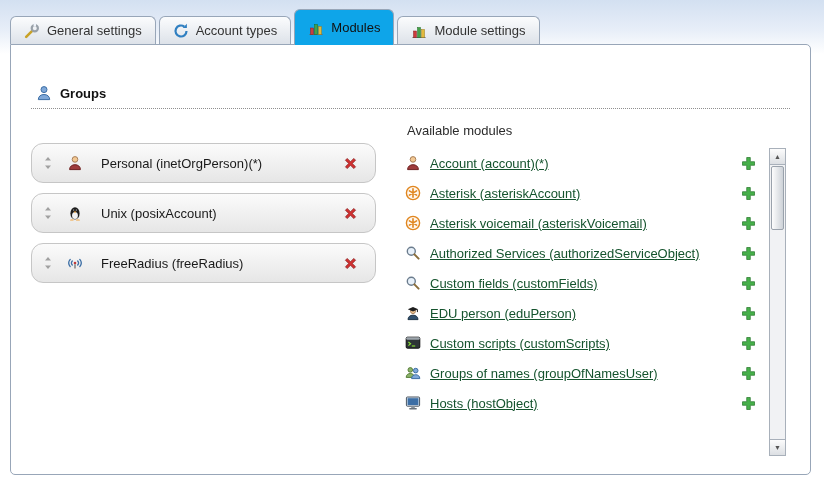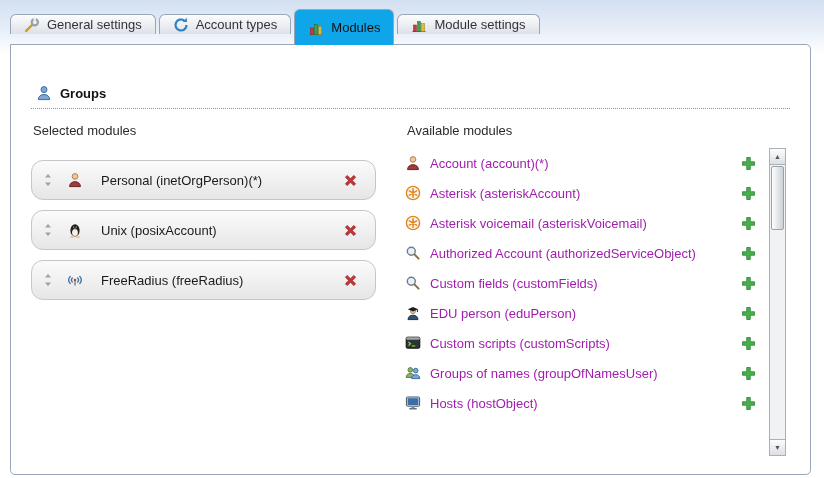--- a/index.html
+++ b/index.html
@@ -27,22 +27,22 @@
   .tabs {
     position: absolute;
     left: 10px;
     top: 9px;
     display: flex;
     align-items: flex-end;
     gap: 3px;
     z-index: 2;
   }
   .tab {
-    height: 20px;
-    margin-bottom: 11px;
+    height: 28px;
+    margin-bottom: 1px;
     padding: 0 13px;
     display: flex;
     align-items: center;
     gap: 7px;
     background: linear-gradient(180deg, #fbfcfd, #dde2e9);
     border: 1px solid #98a6b8;
     border-bottom: none;
     border-radius: 6px 6px 0 0;
     color: #333;
     cursor: pointer;
@@ -114,21 +114,21 @@
   
   .avail-wrap { display: flex; gap: 13px; margin-top: 10px; }
   .avail-list { flex: 1; }
   .av-row {
     height: 30px;
     display: flex;
     align-items: center;
     gap: 9px;
   }
   .av-row .mod-icon { display:inline-flex; }
-  .av-row .mod-label { flex: 1; color: #a21caf; }
+  .av-row .mod-label { flex: 1; color: #14532d; text-decoration: underline; }
   
   .scrollbar {
     width: 17px;
     height: 308px;
     border: 1px solid #a8b0ba;
     background: #f1f2f4;
     display: flex;
     flex-direction: column;
   }
   .sb-btn {
@@ -211,21 +211,20 @@
           <circle cx="8" cy="4.6" r="3" fill="#7fa8d9" stroke="#3c6ea5"></circle>
           <path d="M2.3 14.6c0-3.2 2.5-5.1 5.7-5.1s5.7 1.9 5.7 5.1z" fill="#7fa8d9" stroke="#3c6ea5"></path>
         </svg>
       </span>
       <span>Groups</span>
     </div>
 
     <div class="columns">
 
       <div class="col-left">
-        <div class="col-heading">Selected modules</div>
         <div class="sel-list">
 
           <div class="sel-item">
             <span class="drag">
               <svg width="12" height="14" viewBox="0 0 12 14">
                 <path d="M6 1l3 3.4H3z" fill="#a0a0a0"></path>
                 <path d="M6 13L3 9.6h6z" fill="#a0a0a0"></path>
               </svg>
             </span>
             <span class="mod-icon">
@@ -359,21 +358,21 @@
               </button>
             </div>
 
             <div class="av-row">
               <span class="mod-icon">
                 <svg width="16" height="16" viewBox="0 0 16 16">
                   <circle cx="6.3" cy="6.3" r="4" fill="#e8f1fa" stroke="#6b7c8d" stroke-width="1.4"></circle>
                   <path d="M9.4 9.4l4.2 4.2" stroke="#8a6d3b" stroke-width="2" stroke-linecap="round"></path>
                 </svg>
               </span>
-              <span class="mod-label">Authorized Account (authorizedServiceObject)</span>
+              <span class="mod-label">Authorized Services (authorizedServiceObject)</span>
               <button class="icon-btn">
                 <span style="display:inline-flex;">
                   <svg width="15" height="15" viewBox="0 0 16 16">
                       <path d="M6.1 1.6h3.8v4.5h4.5v3.8H9.9v4.5H6.1V9.9H1.6V6.1h4.5z" fill="#46b04a" stroke="#2c7a30" stroke-width="0.8"></path>
                     </svg>
                 </span>
               </button>
             </div>
 
             <div class="av-row">

